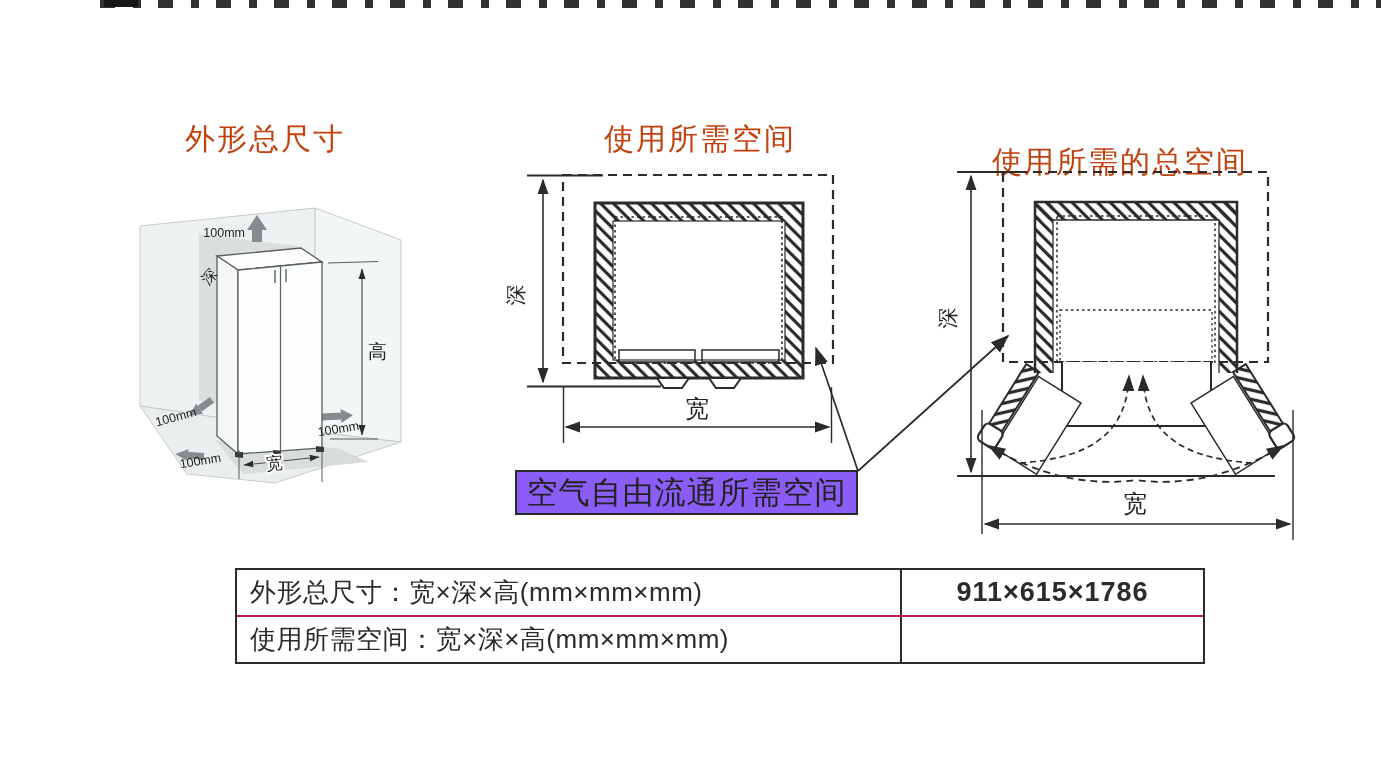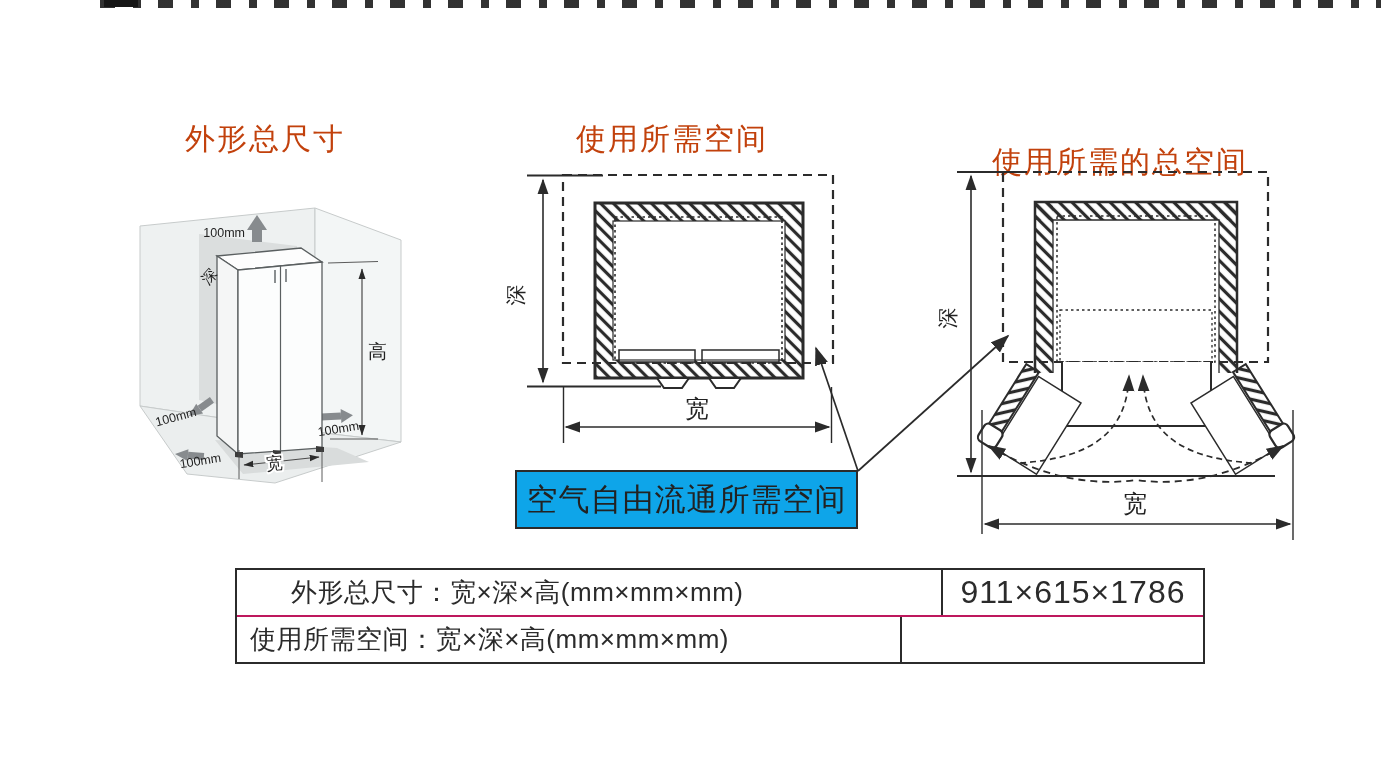--- a/index.html
+++ b/index.html
@@ -14,45 +14,45 @@
     background:repeating-linear-gradient(90deg,#1b1b1b 0 15px,transparent 15px 33px,#1b1b1b 33px 41px,transparent 41px 58px);
     opacity:.9;
   }
   .clip-bar{left:104px;top:0;width:34px;height:7px;background:#161616;}
   .dg-title{
     top:118px;height:42px;display:flex;align-items:center;justify-content:center;
     font-size:30px;letter-spacing:2px;color:#c2410c;white-space:nowrap;
   }
   
   .callout-box{
-    left:515px;top:470px;width:343px;height:59px;border:2.5px solid #2b2b2b;
+    left:515px;top:470px;width:343px;height:45px;border:2.5px solid #2b2b2b;
     display:flex;align-items:center;justify-content:center;
-    font-size:31px;letter-spacing:1px;color:#222;background:#0ea5e9;box-sizing:border-box;
+    font-size:31px;letter-spacing:1px;color:#222;background:#8b5cf6;box-sizing:border-box;
   }
   
   .dim-table{left:235px;top:568px;width:970px;border:2.5px solid #2b2b2b;box-sizing:border-box;background:#fff;}
   .trow{display:flex;height:45px;border-top:2px solid #be185d;}
-  .trow:first-child{border-top:none;padding-left:41px;}
+  .trow:first-child{border-top:none;}
   .tspec{width:665px;border-right:2px solid #2b2b2b;display:flex;align-items:center;
          padding-left:13px;font-size:26px;letter-spacing:.5px;box-sizing:border-box;white-space:nowrap;}
-  .tval{flex:1;display:flex;align-items:center;justify-content:center;font-size:32px;letter-spacing:1px;}
+  .tval{flex:1;display:flex;align-items:center;justify-content:center;font-size:27px;letter-spacing:1px;font-weight:bold;}
   svg{position:absolute;overflow:visible;}
   svg text{font-family:"Liberation Sans","DejaVu Sans",sans-serif;fill:#222;}
   .halo{paint-order:stroke;stroke:#fff;stroke-width:4px;}
 </style>
 </head>
 <body>
 
 <div id="stage">
 
   <div class="abs clip-strip"></div>
   <div class="abs clip-bar"></div>
 
   <div class="abs dg-title" style="left:125px;width:280px;">外形总尺寸</div>
-  <div class="abs dg-title" style="left:532px;width:280px;">使用所需空间</div>
+  <div class="abs dg-title" style="left:560px;width:280px;">使用所需空间</div>
   <div class="abs dg-title" style="left:955px;width:330px;margin-top:23px;">使用所需的总空间</div>
 
   <svg class="abs" style="left:125px;top:190px;" width="330" height="310" viewBox="0 0 330 310">
     <defs>
       <marker id="ar1" markerWidth="10" markerHeight="8" refX="8.5" refY="3" orient="auto-start-reverse">
         <path d="M0,0 L9,3 L0,6 Z" fill="#2b2b2b"></path>
       </marker>
     </defs>
 
     <g>

